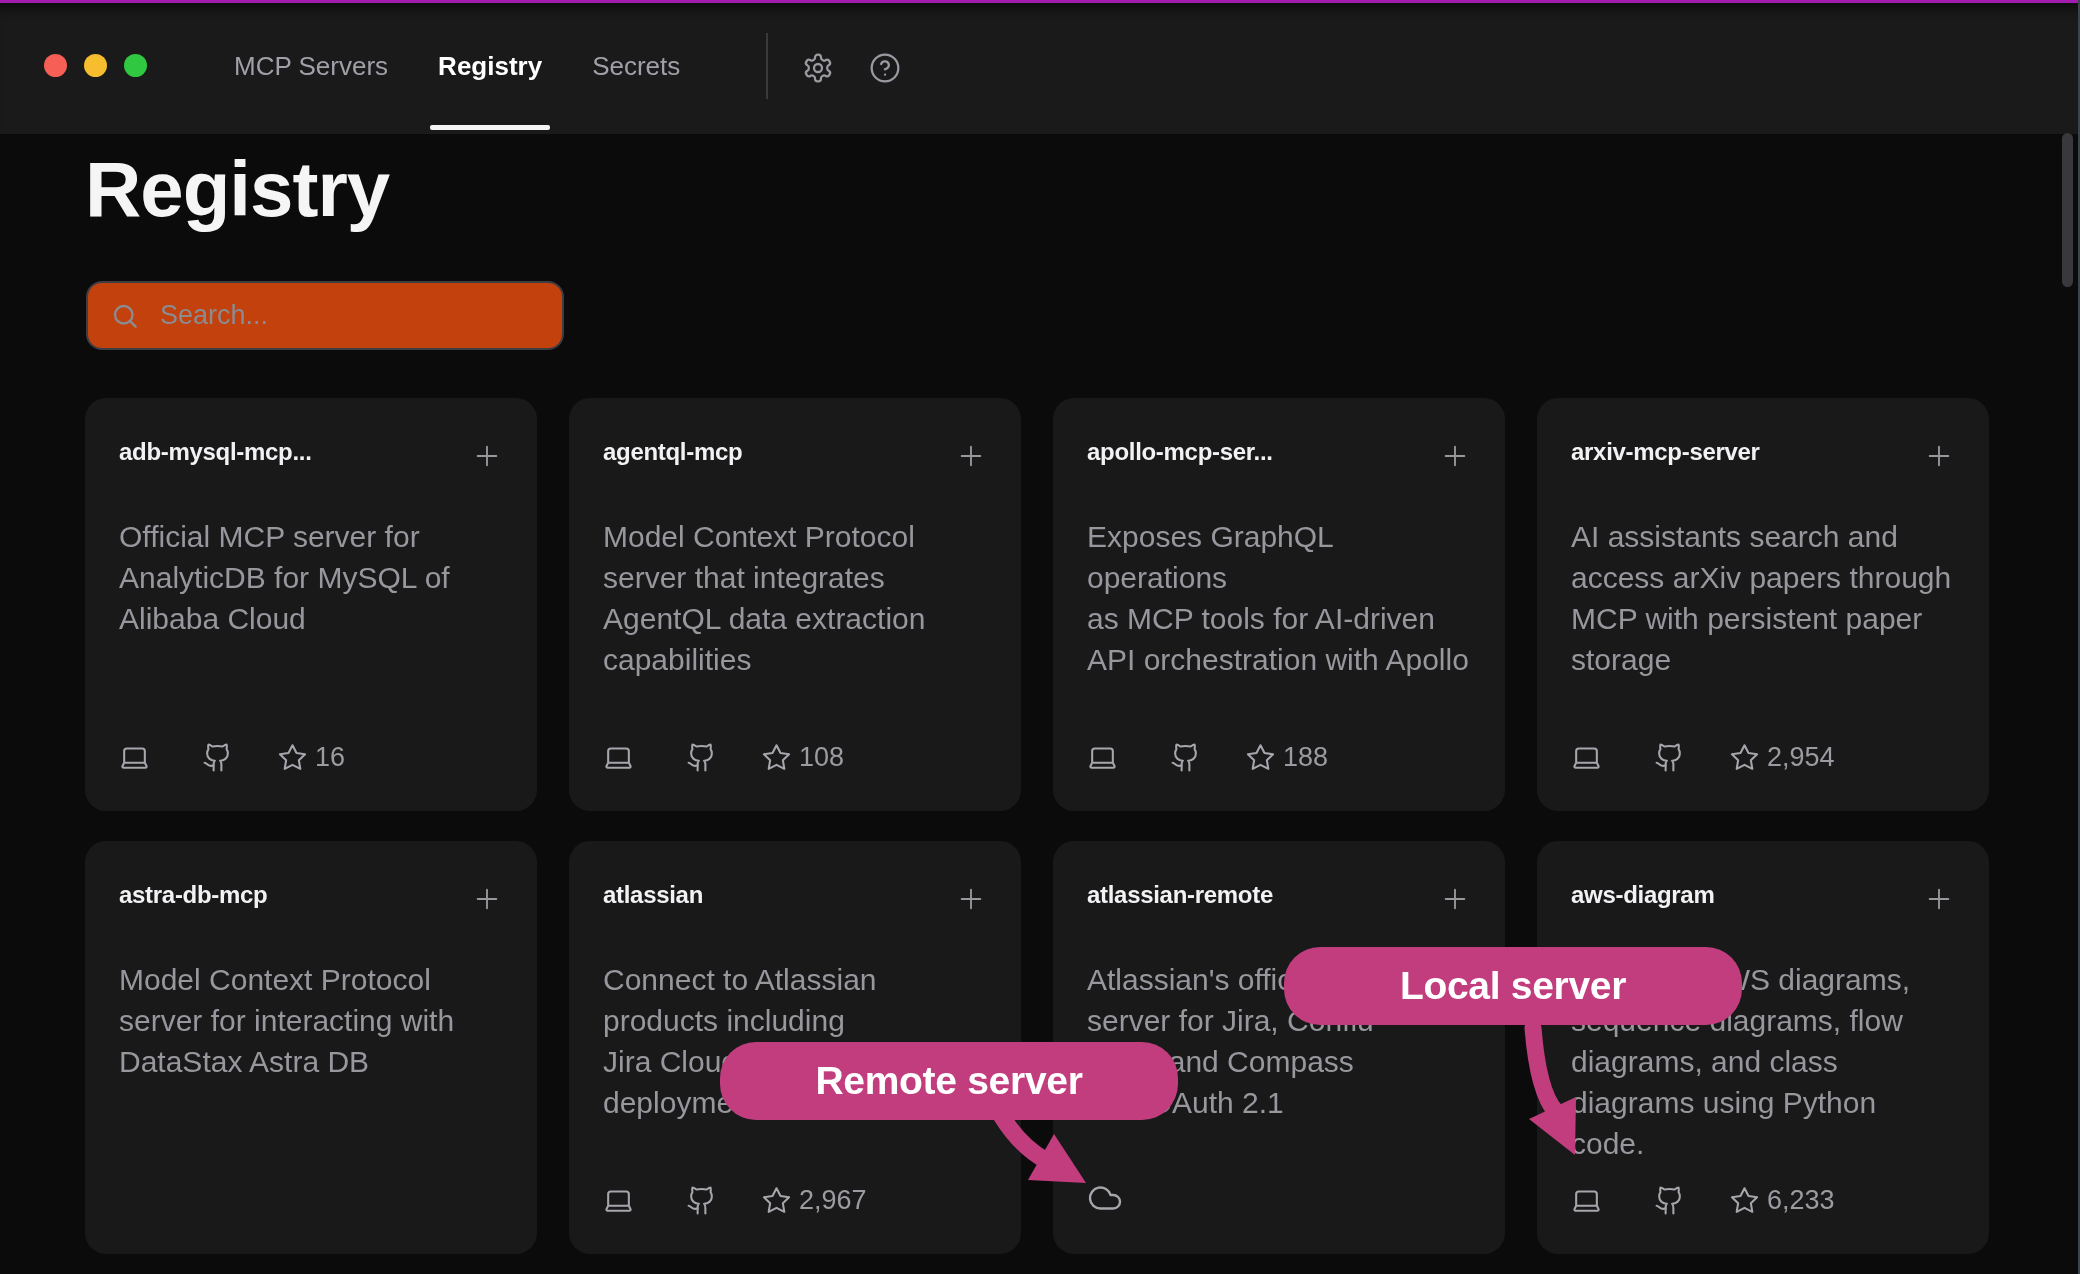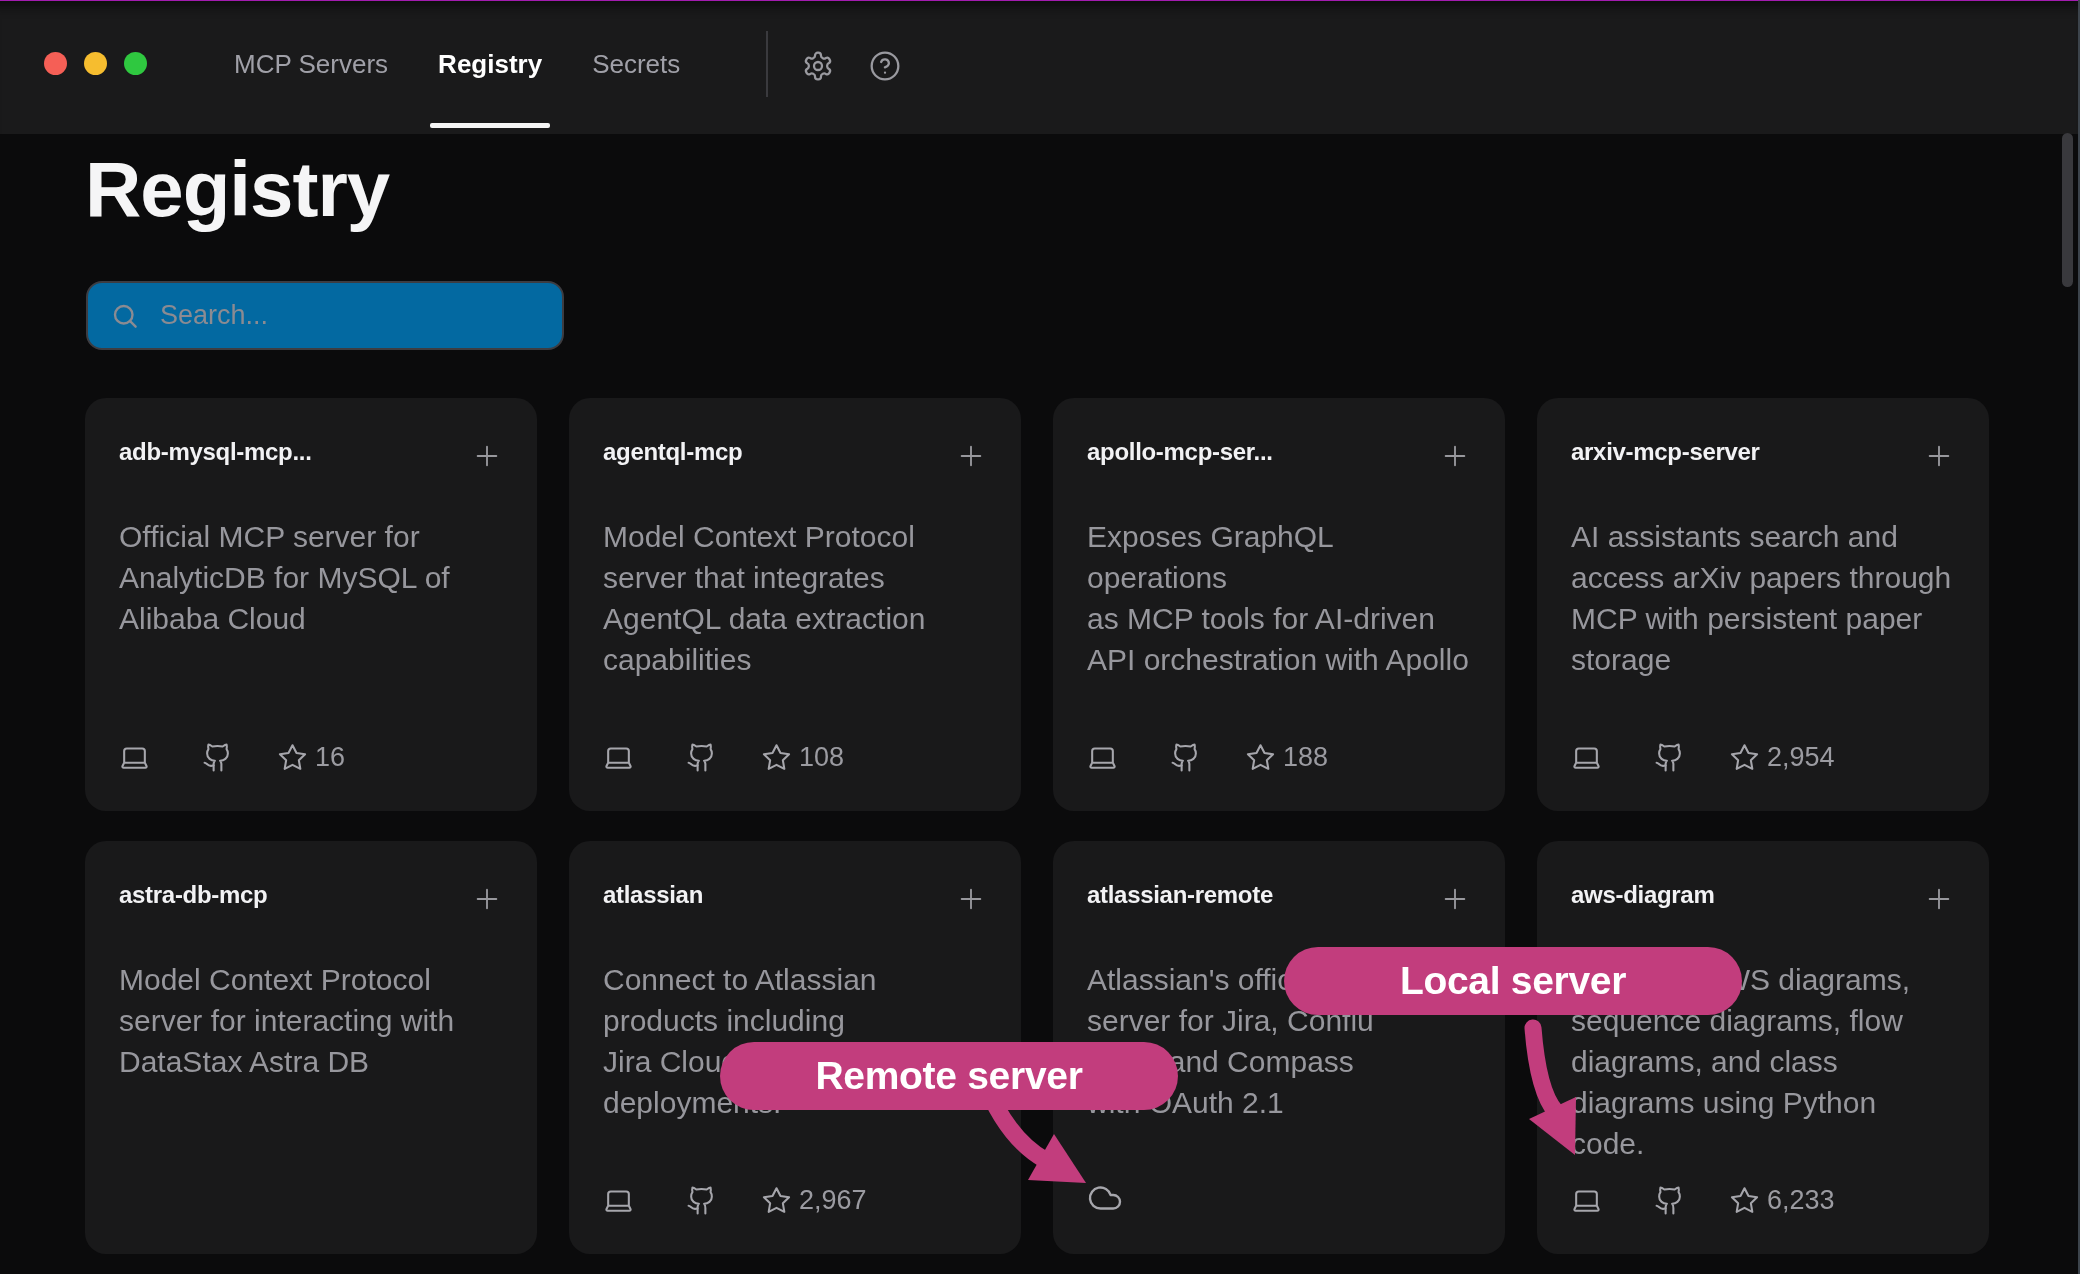--- a/index.html
+++ b/index.html
@@ -1,40 +1,40 @@
 <!DOCTYPE html>
 <html><head>
 <meta charset="utf-8">
 <style>
   html,body{margin:0;padding:0;background:#000;}
   *{box-sizing:border-box;font-family:"Liberation Sans","DejaVu Sans",sans-serif;}
   .window{position:relative;width:2080px;height:1274px;background:#0B0B0C;overflow:hidden;
           border-right:2px solid #3C444C;}
   
   .toolbar{position:absolute;left:0;top:0;width:100%;height:134px;background:#1A1A1B;
-           border-top:1px solid #a21caf;box-shadow:inset 0 16px 12px -12px #0a0a0a;text-decoration:underline;}
+           border-top:3px solid #a21caf;box-shadow:inset 0 16px 12px -12px #0a0a0a;text-decoration:underline;}
   .traffic-lights{position:absolute;left:44px;top:51px;display:flex;gap:17px;}
   .tl{width:23px;height:23px;border-radius:50%;display:inline-block;}
   .tl.red{background:#F55F56;} .tl.yellow{background:#F6BD2F;} .tl.green{background:#2FC840;}
   .tabs{position:absolute;left:232px;top:0;height:127px;display:flex;gap:46px;}
   .tab{position:relative;height:100%;display:flex;align-items:center;font-size:26px;
        color:#A0A0A8;cursor:default;padding:0 2px;}
   .tab.active{color:#FFFFFF;font-weight:600;}
   .tab.active::after{content:"";position:absolute;left:-6px;right:-6px;bottom:0;height:5px;
        background:#F5F5F5;border-radius:2px;}
   .tb-divider{position:absolute;left:766px;top:30px;width:2px;height:66px;background:#3A3A3E;}
   .tb-btn{position:absolute;top:49px;width:32px;height:32px;background:none;border:none;padding:0;
           color:#9A9AA0;}
   .tb-btn svg{width:32px;height:32px;display:block;}
   .tb-gear{left:802px;} .tb-help{left:869px;}
   
   .page-title{position:absolute;left:85px;top:150px;margin:0;font-size:78px;line-height:1;
               font-weight:700;color:#F5F5F6;letter-spacing:-1px;}
   .search-box{position:absolute;left:86px;top:281px;width:478px;height:69px;
-              border:2px solid #3D3D42;border-radius:16px;background:#0369a1;
+              border:2px solid #3D3D42;border-radius:16px;background:#c2410c;
               display:flex;align-items:center;padding:0 22px;gap:18px;}
   .search-box svg{width:30px;height:30px;color:#8B8B92;flex:0 0 auto;}
   .search-box input{flex:1;background:none;border:none;outline:none;color:#E8E8EA;
               font-size:27px;}
   .search-box input::placeholder{color:#8B8B92;}
   
   .grid{position:absolute;left:85px;top:398px;display:grid;
         grid-template-columns:repeat(4,452px);grid-auto-rows:413px;gap:30px 32px;}
   .card{position:relative;background:#19191A;border-radius:21px;padding:40px 34px 0 34px;}
   .card-head{display:flex;align-items:flex-start;justify-content:space-between;}
@@ -46,21 +46,21 @@
   .card-footer{position:absolute;left:34px;right:34px;bottom:38px;display:flex;align-items:center;}
   .f-icon{color:#A6A6AC;display:inline-flex;}
   .f-icon svg{width:31px;height:31px;display:block;}
   .f-github{margin-left:52px;}
   .f-stars{margin-left:44px;display:inline-flex;align-items:center;gap:7px;}
   .f-count{font-size:27px;color:#9B9BA1;}
   .f-cloud svg{width:36px;height:36px;}
   .card:not(.remote) .f-cloud{display:none;}
   
   .arrow-layer{position:absolute;left:0;top:0;width:2080px;height:1274px;pointer-events:none;z-index:5;}
-  .callout{position:absolute;width:458px;height:68px;border-radius:36px;z-index:6;
+  .callout{position:absolute;width:458px;height:78px;border-radius:36px;z-index:6;
            display:flex;align-items:center;justify-content:center;
            color:#fff;font-size:39px;font-weight:700;letter-spacing:-0.3px;}
   
   .scroll-thumb{position:absolute;left:2062px;top:133px;width:11px;height:154px;
                 border-radius:6px;background:#39393D;z-index:7;}
 </style>
 </head>
 <body>
 
 <div class="window">

